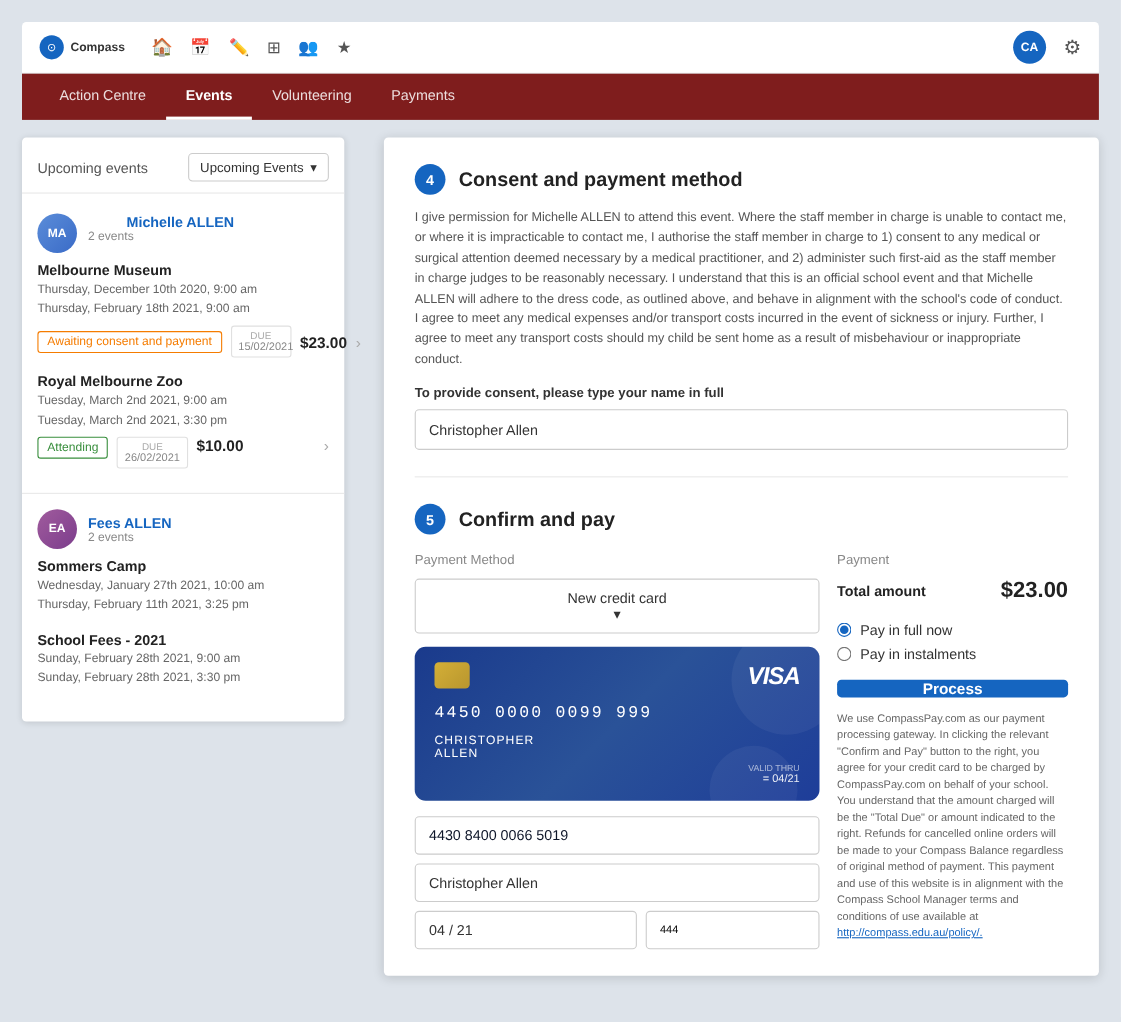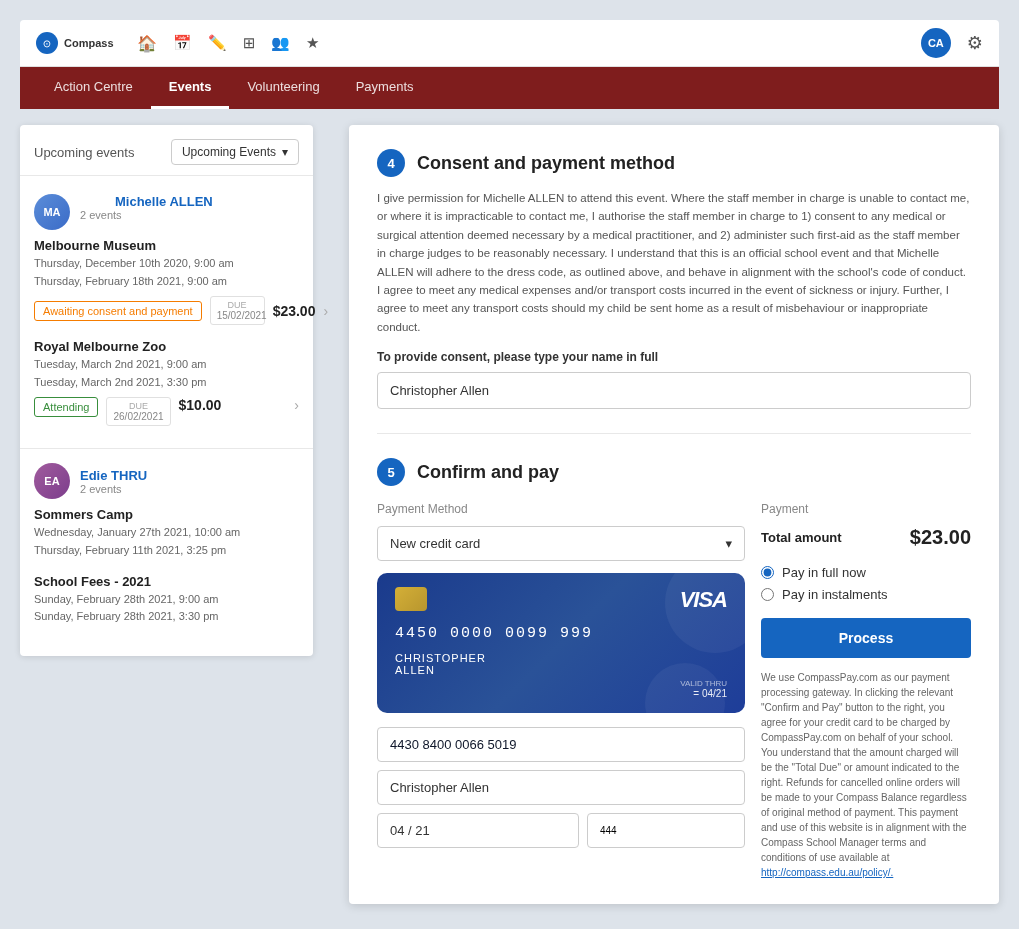--- a/index.html
+++ b/index.html
@@ -96,21 +96,21 @@
     </div>
 
     <div style="height:1px;background:#e8e8e8;margin:6px 0;"></div>
 
     <div style="padding:8px 14px;">
       <div style="display:flex;align-items:center;gap:10px;margin-bottom:8px;">
         <div style="width:36px;height:36px;border-radius:50%;background:linear-gradient(135deg,#a05b9d,#7c3d8c);display:flex;align-items:center;justify-content:center;color:white;font-size:11px;font-weight:bold;flex-shrink:0;">
           <span>EA</span>
         </div>
         <div>
-          <div style="color:#1565c0;font-weight:600;font-size:13px;cursor:pointer;">Edie THRU</div>
+          <div style="color:#1565c0;font-weight:600;font-size:13px;cursor:pointer;">Fees ALLEN</div>
           <div style="color:#888;font-size:11px;">2 events</div>
         </div>
       </div>
 
       <div style="margin-bottom:14px;">
         <div style="font-weight:700;font-size:13px;color:#222;margin-bottom:2px;">Sommers Camp</div>
         <div style="font-size:11px;color:#666;line-height:1.6;">
           <div>Wednesday, January 27th 2021, 10:00 am</div>
           <div>Thursday, February 11th 2021, 3:25 pm</div>
         </div>
@@ -145,21 +145,21 @@
         <div style="width:28px;height:28px;border-radius:50%;background:#1565c0;color:white;display:flex;align-items:center;justify-content:center;font-size:13px;font-weight:bold;flex-shrink:0;">5</div>
         <span style="font-size:18px;font-weight:600;color:#222;">Confirm and pay</span>
       </div>
 
       <div style="display:flex;gap:16px;">
 
         <div style="flex:1;">
           <div style="font-size:12px;color:#888;margin-bottom:10px;">Payment Method</div>
 
           
-          <div style="width:100%;border:1px solid #ccc;border-radius:4px;padding:9px 12px;font-size:13px;color:#333;display:flex;align-items:center;justify-content:space-between;cursor:pointer;margin-bottom:12px;">
+          <div style="width:100%;border:1px solid #ccc;border-radius:4px;padding:9px 12px;font-size:13px;color:#333;display:flex;align-items:center;justify-content:flex-end;cursor:pointer;margin-bottom:12px;flex-direction:column;">
             <span>New credit card</span>
             <span>▾</span>
           </div>
 
           
           <div style="width:100%;height:140px;border-radius:10px;background:linear-gradient(135deg,#1a3a8c,#2a5298,#1e3d99);padding:14px 18px;color:white;position:relative;overflow:hidden;margin-bottom:14px;">
 
             <div style="position:absolute;right:-20px;top:-20px;width:100px;height:100px;border-radius:50%;background:rgba(255,255,255,0.05);"></div>
             <div style="position:absolute;right:20px;bottom:-30px;width:80px;height:80px;border-radius:50%;background:rgba(255,255,255,0.05);"></div>
             <div style="width:32px;height:24px;background:linear-gradient(135deg,#d4af37,#b8962e);border-radius:4px;margin-bottom:14px;"></div>
@@ -200,21 +200,21 @@
             <label style="display:flex;align-items:center;gap:8px;margin-bottom:7px;cursor:pointer;font-size:13px;color:#333;">
               <input type="radio" name="payment-type" checked="" style="accent-color: rgb(21, 101, 192);">
               <span>Pay in full now</span>
             </label>
             <label style="display:flex;align-items:center;gap:8px;cursor:pointer;font-size:13px;color:#333;">
               <input type="radio" name="payment-type" style="accent-color: rgb(21, 101, 192);">
               <span>Pay in instalments</span>
             </label>
           </div>
 
-          <button style="width:100%;background:#1565c0;color:white;border:none;border-radius:4px;padding:12px;font-size:14px;font-weight:600;cursor:pointer;margin-bottom:12px;">Process</button>
+          <button style="width:100%;background:#1565c0;color:white;border:none;border-radius:4px;font-size:14px;font-weight:600;cursor:pointer;margin-bottom:12px;">Process</button>
 
           <div style="font-size:10px;color:#666;line-height:1.5;">
             <span>We use CompassPay.com as our payment processing gateway. In clicking the relevant "Confirm and Pay" button to the right, you agree for your credit card to be charged by CompassPay.com on behalf of your school. You understand that the amount charged will be the "Total Due" or amount indicated to the right. Refunds for cancelled online orders will be made to your Compass Balance regardless of original method of payment. This payment and use of this website is in alignment with the Compass School Manager terms and conditions of use available at</span>
             <a href="#" style="color:#1565c0;">http://compass.edu.au/policy/.</a>
           </div>
         </div>
       </div>
     </div>
   </div>
 

